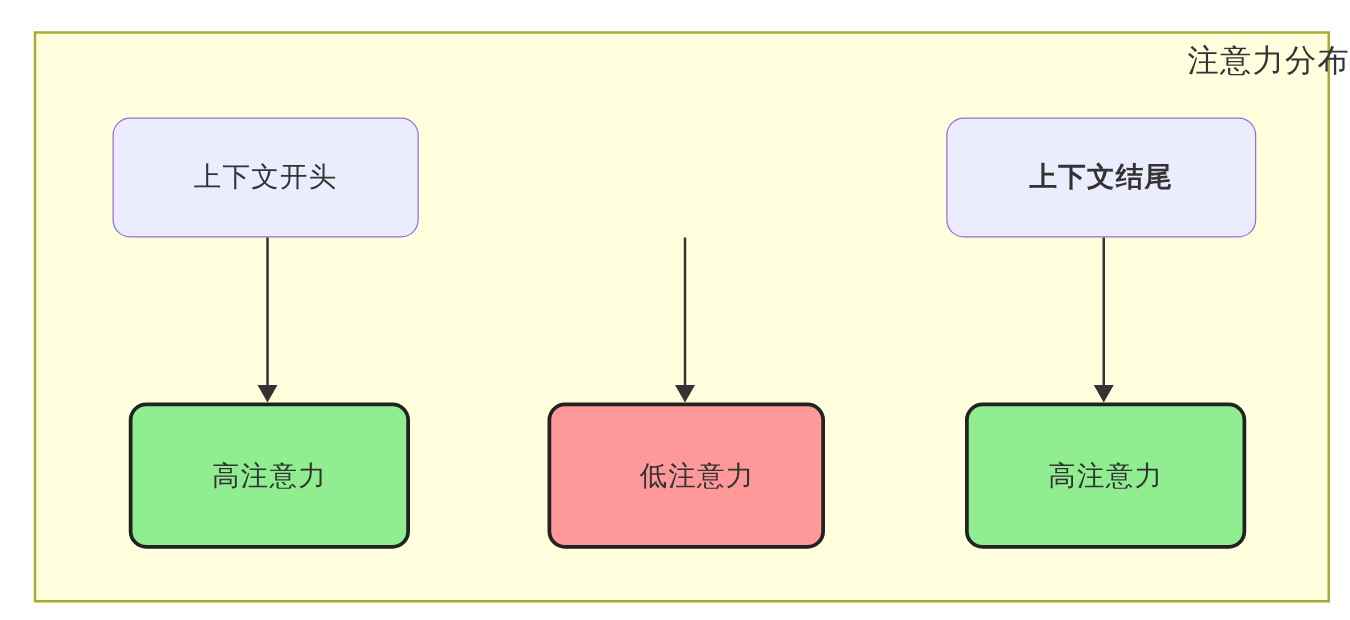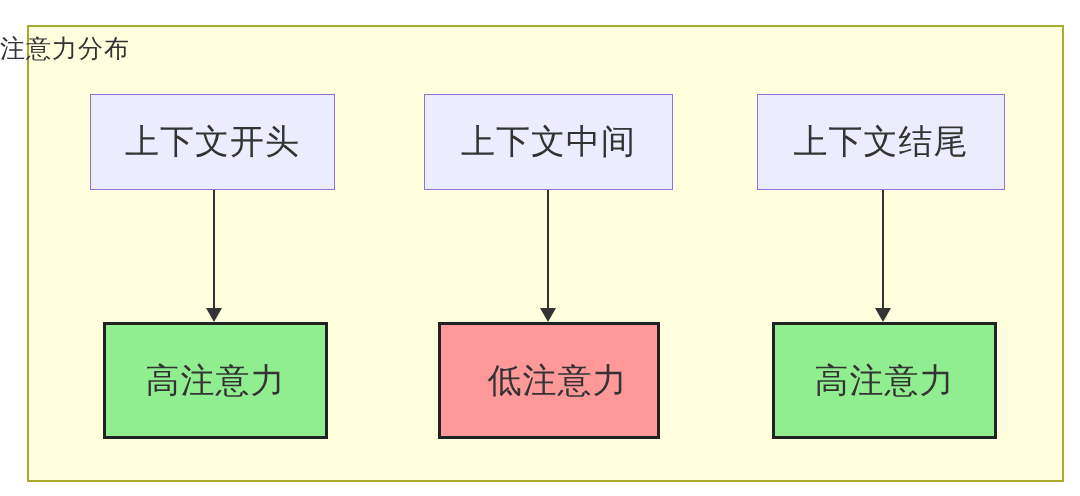--- a/index.html
+++ b/index.html
@@ -22,52 +22,53 @@
     width: 1033px;
     height: 453px;
     background: var(--container-fill, #FFFFDE);
     border: 2px solid var(--container-border, #AAAA33);
   }
   .diagram-title {
     position: absolute;
     left: 0;
     top: 32px;
     width: 100%;
-    text-align: left;
+    text-align: right;
     font-size: 25px;
     color: var(--text, #333333);
     letter-spacing: 1px;
   }
   .node {
     position: absolute;
     display: flex;
     align-items: center;
     justify-content: center;
     box-sizing: border-box;
-    font-size: 34px;
+    font-size: 22px;
     color: var(--text, #333333);
     letter-spacing: 1px;
+    border-radius: 14px;
   }
   .node.top {
     background: var(--top-node-fill, #ECECFF);
     border: 1.5px solid var(--top-node-border, #9370DB);
     top: 94px;
     height: 96px;
   }
   .node.bottom {
     border: 3px solid var(--bottom-node-border, #222222);
     top: 322px;
     height: 117px;
   }
   .node.bottom[data-level="high"] { background: var(--high-fill, #90EE90); }
   .node.bottom[data-level="low"]  { background: var(--low-fill, #FF9898); }
 
   .node.top.c0 { left: 90px;  width: 245px; }
   .node.top.c1 { left: 424px; width: 249px; }
-  .node.top.c2 { left: 757px; width: 248px; }
+  .node.top.c2 { left: 757px; width: 248px; font-weight: bold; }
 
   .node.bottom.c0 { left: 103px; width: 225px; }
   .node.bottom.c1 { left: 438px; width: 222px; padding-left: 17px; }
   .node.bottom.c2 { left: 772px; width: 225px; }
 
   .arrow {
     position: absolute;
     top: 190px;
     width: 18px;
     height: 132px;
@@ -98,21 +99,20 @@
 </head>
 <body>
 
 <div class="stage">
 
   <div class="subgraph"></div>
 
   <div class="diagram-title">注意力分布</div>
 
   <div class="node top c0">上下文开头</div>
-  <div class="node top c1">上下文中间</div>
   <div class="node top c2">上下文结尾</div>
 
   <div class="arrow a0">
     <div class="shaft"></div>
     <div class="head"></div>
   </div>
   <div class="arrow a1">
     <div class="shaft"></div>
     <div class="head"></div>
   </div>

